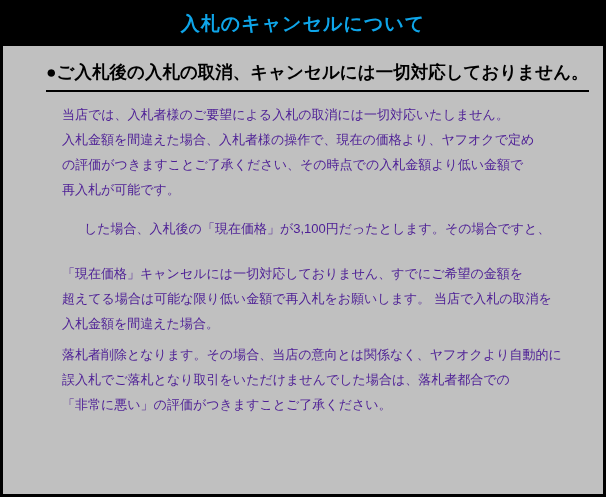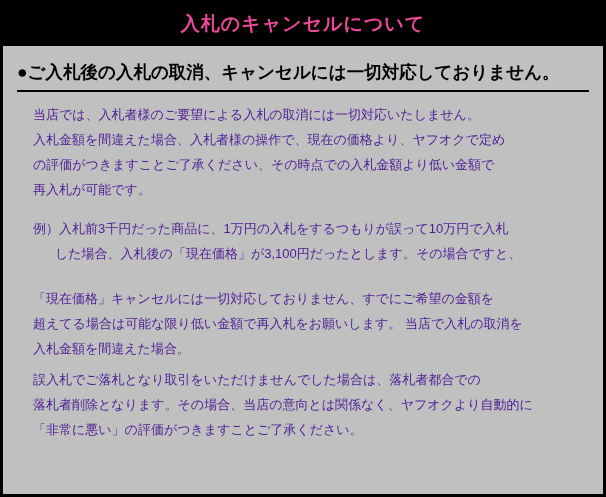--- a/index.html
+++ b/index.html
@@ -16,29 +16,30 @@
     position: relative;
     width: 606px;
     height: 497px;
     box-sizing: border-box;
     background: #c0c0c0;
     border: 3px solid #000000;
     overflow: hidden;
   }
   .title-bar {
     background: #000000;
-    color: #ec4899;
+    color: #0ea5e9;
     text-align: center;
     font-size: 19px;
     font-weight: bold;
     letter-spacing: 1px;
     padding: 8px 0 9px 0;
   }
   .body-area {
     padding: 0 14px;
+    margin-left: 29px;
   }
   .headline {
     font-size: 17.5px;
     font-weight: bold;
     color: #000000;
     margin-top: 14px;
     margin-bottom: 6px;
     letter-spacing: 0px;
     white-space: nowrap;
   }
@@ -78,34 +79,33 @@
     <div class="para">
       <div class="line">当店では、入札者様のご要望による入札の取消には一切対応いたしません。</div>
       <div class="line">入札金額を間違えた場合、入札者様の操作で、現在の価格より、ヤフオクで定め</div>
       <div class="line">の評価がつきますことご了承ください、その時点での入札金額より低い金額で</div>
       <div class="line">再入札が可能です。</div>
     </div>
 
     <div class="gap-sm"></div>
 
     <div class="para">
-      <div class="line">例）入札前3千円だった商品に、1万円の入札をするつもりが誤って10万円で入札</div>
       <div class="line ind1">した場合、入札後の「現在価格」が3,100円だったとします。その場合ですと、</div>
     </div>
 
     <div class="gap-md"></div>
 
     <div class="para">
       <div class="line">「現在価格」キャンセルには一切対応しておりません、すでにご希望の金額を</div>
       <div class="line">超えてる場合は可能な限り低い金額で再入札をお願いします。 当店で入札の取消を</div>
       <div class="line">入札金額を間違えた場合。</div>
     </div>
 
     <div class="gap-xs"></div>
 
     <div class="para">
+      <div class="line">落札者削除となります。その場合、当店の意向とは関係なく、ヤフオクより自動的に</div>
       <div class="line">誤入札でご落札となり取引をいただけませんでした場合は、落札者都合での</div>
-      <div class="line">落札者削除となります。その場合、当店の意向とは関係なく、ヤフオクより自動的に</div>
       <div class="line">「非常に悪い」の評価がつきますことご了承ください。</div>
     </div>
 
   </div>
 </div>
 
 </body></html>

